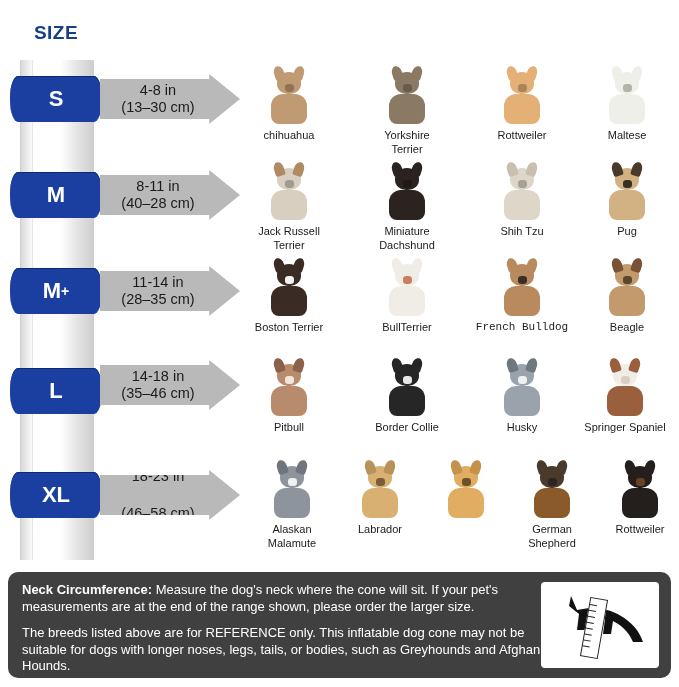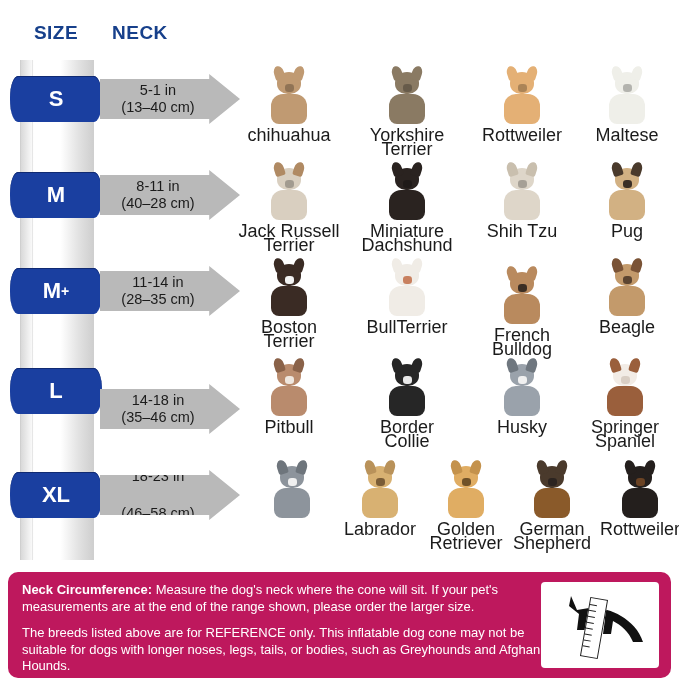--- a/index.html
+++ b/index.html
@@ -128,21 +128,21 @@
     width: 104px;
     text-align: center;
   }
   .breed .pic {
     height: 62px;
     display: flex;
     align-items: flex-end;
     justify-content: center;
   }
   .breed .label {
-    font-size: 18px;
+    font-size: 11px;
     line-height: 14px;
     color: #1b1b1b;
     margin-top: 2px;
   }
 
   
   .dog {
     position: relative;
     width: 52px;
     height: 58px;
@@ -183,21 +183,21 @@
   }
 
   
   .note {
     position: absolute;
     left: 8px;
     top: 572px;
     width: 663px;
     height: 106px;
     box-sizing: border-box;
-    background: #be185d;
+    background: #404040;
     border-radius: 10px;
     color: #ffffff;
     padding: 10px 14px;
   }
   .note p {
     margin: 0 0 10px 0;
     font-size: 13px;
     line-height: 16.5px;
     max-width: 528px;
   }
@@ -237,33 +237,32 @@
     width: 7px;
     height: 1px;
     background: #222;
   }
 </style>
 </head>
 <body>
 
 <div class="header">
   <div class="hdr-size">SIZE</div>
-  <div class="hdr-neck">NECK</div>
 </div>
 
 <div class="pole"></div>
 <div class="pole-seam"></div>
 
 <div class="size-pill" style="top:76px;">
   <span>S</span>
     <span class="sup"></span>
 </div>
 <div class="neck-arrow" style="top:74px;">
-  <span>5-1 in</span>
-  <span>(13–40 cm)</span>
+  <span>4-8 in</span>
+  <span>(13–30 cm)</span>
 </div>
 <div class="breed" style="left:237px; top:64px;">
   <div class="pic">
       <div class="dog">
         <div class="body" style="background:#c09a72"></div>
         <div class="head" style="background:#c09a72"></div>
         <div class="ear-l" style="background:#c09a72"></div>
         <div class="ear-r" style="background:#c09a72"></div>
         <div class="snout"></div>
       </div>
@@ -392,21 +391,21 @@
       <div class="dog">
         <div class="body" style="background:#f0ece6"></div>
         <div class="head" style="background:#f0ece6"></div>
         <div class="ear-l" style="background:#f0ece6"></div>
         <div class="ear-r" style="background:#f0ece6"></div>
         <div class="snout" style="background:#c8805f"></div>
       </div>
     </div>
   <div class="label" style="white-space:pre-line">BullTerrier</div>
 </div>
-<div class="breed" style="left:470px; top:264px;">
+<div class="breed" style="left:470px; top:256px;font-family:Liberation Mono, monospace;">
   <div class="pic">
       <div class="dog">
         <div class="body" style="background:#b98a5e"></div>
         <div class="head" style="background:#b98a5e"></div>
         <div class="ear-l" style="background:#b98a5e"></div>
         <div class="ear-r" style="background:#b98a5e"></div>
         <div class="snout" style="background:#3b2e24"></div>
       </div>
     </div>
   <div class="label" style="white-space:pre-line">French Bulldog</div>
@@ -421,21 +420,21 @@
         <div class="snout" style="background:#5b4430"></div>
       </div>
     </div>
   <div class="label" style="white-space:pre-line">Beagle</div>
 </div>
 
 <div class="size-pill" style="top:368px;">
   <span>L</span>
     <span class="sup"></span>
 </div>
-<div class="neck-arrow" style="top:384px;">
+<div class="neck-arrow" style="top:360px;">
   <span>14-18 in</span>
   <span>(35–46 cm)</span>
 </div>
 <div class="breed" style="left:237px; top:356px;">
   <div class="pic">
       <div class="dog">
         <div class="body" style="background:#b98b6d"></div>
         <div class="head" style="background:#b98b6d"></div>
         <div class="ear-l" style="background:#8a6249"></div>
         <div class="ear-r" style="background:#8a6249"></div>
@@ -492,20 +491,22 @@
 <div class="breed" style="left:240px; top:458px;">
   <div class="pic">
       <div class="dog">
         <div class="body" style="background:#8d949c"></div>
         <div class="head" style="background:#8d949c"></div>
         <div class="ear-l" style="background:#6e757c"></div>
         <div class="ear-r" style="background:#6e757c"></div>
         <div class="snout" style="background:#f0f0f0"></div>
       </div>
     </div>
+  <div class="label" style="white-space:pre-line">Alaskan
+Malamute</div>
 </div>
 <div class="breed" style="left:328px; top:458px;">
   <div class="pic">
       <div class="dog">
         <div class="body" style="background:#d8b172"></div>
         <div class="head" style="background:#d8b172"></div>
         <div class="ear-l" style="background:#b9925a"></div>
         <div class="ear-r" style="background:#b9925a"></div>
         <div class="snout" style="background:#7a5c36"></div>
       </div>
@@ -515,22 +516,20 @@
 <div class="breed" style="left:414px; top:458px;">
   <div class="pic">
       <div class="dog">
         <div class="body" style="background:#e0ad63"></div>
         <div class="head" style="background:#e0ad63"></div>
         <div class="ear-l" style="background:#c4924c"></div>
         <div class="ear-r" style="background:#c4924c"></div>
         <div class="snout" style="background:#6f5128"></div>
       </div>
     </div>
-  <div class="label" style="white-space:pre-line">Golden
-Retriever</div>
 </div>
 <div class="breed" style="left:500px; top:458px;">
   <div class="pic">
       <div class="dog">
         <div class="body" style="background:#8a5a2a"></div>
         <div class="head" style="background:#4a3a2c"></div>
         <div class="ear-l" style="background:#4a3a2c"></div>
         <div class="ear-r" style="background:#4a3a2c"></div>
         <div class="snout" style="background:#2c2420"></div>
       </div>

